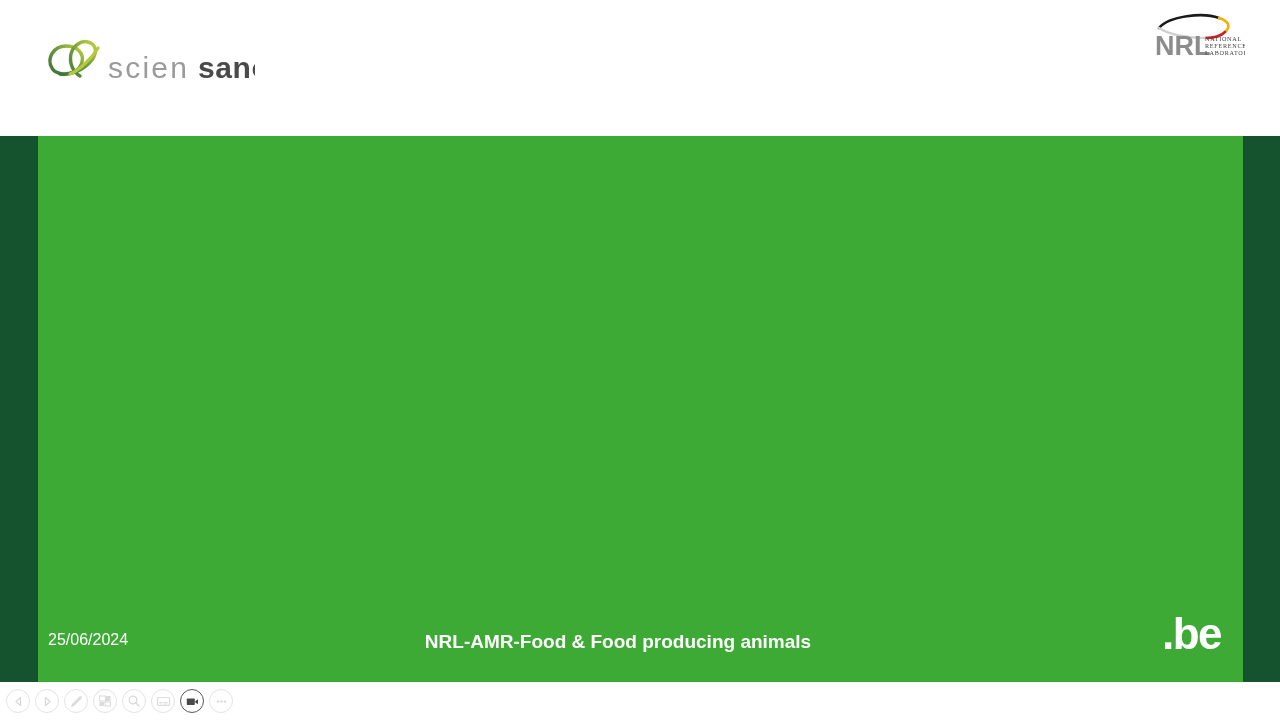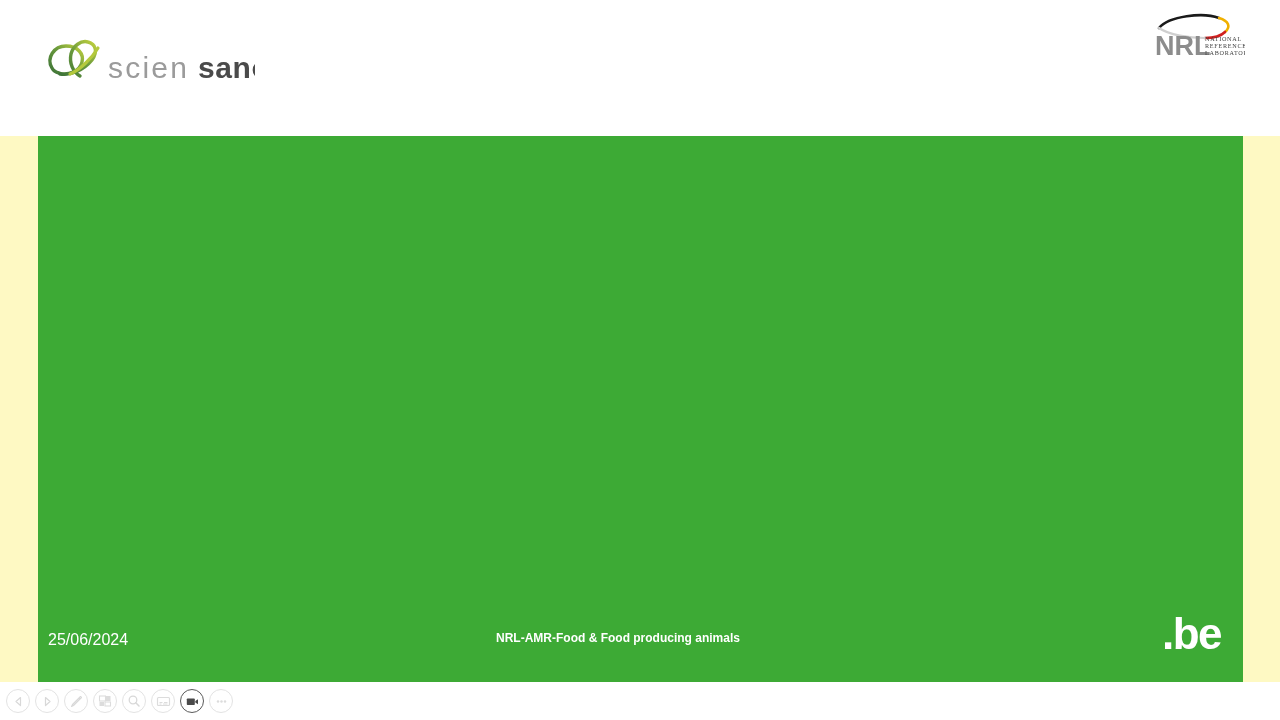--- a/index.html
+++ b/index.html
@@ -9,21 +9,21 @@
     height: 720px;
     overflow: hidden;
     background: #ffffff;
     font-family: "Liberation Sans", sans-serif;
   }
 
   #slide-viewer {
     position: relative;
     width: 1280px;
     height: 720px;
-    background: #fef9c3;
+    background: #14532d;
   }
 
   
   .header-band {
     position: absolute;
     top: 0; left: 0;
     width: 1280px;
     height: 136px;
     background: #ffffff;
   }
@@ -92,21 +92,21 @@
   }
 
   .slide-footer-center {
     position: absolute;
     left: 0;
     top: 495px;
     width: 1160px;
     text-align: center;
     color: #ffffff;
     font-weight: bold;
-    font-size: 12px;
+    font-size: 19px;
   }
 
   .be-logo {
     position: absolute;
     right: 22px;
     top: 478px;
     color: #ffffff;
     font-weight: bold;
     font-size: 44px;
     letter-spacing: -1.5px;

